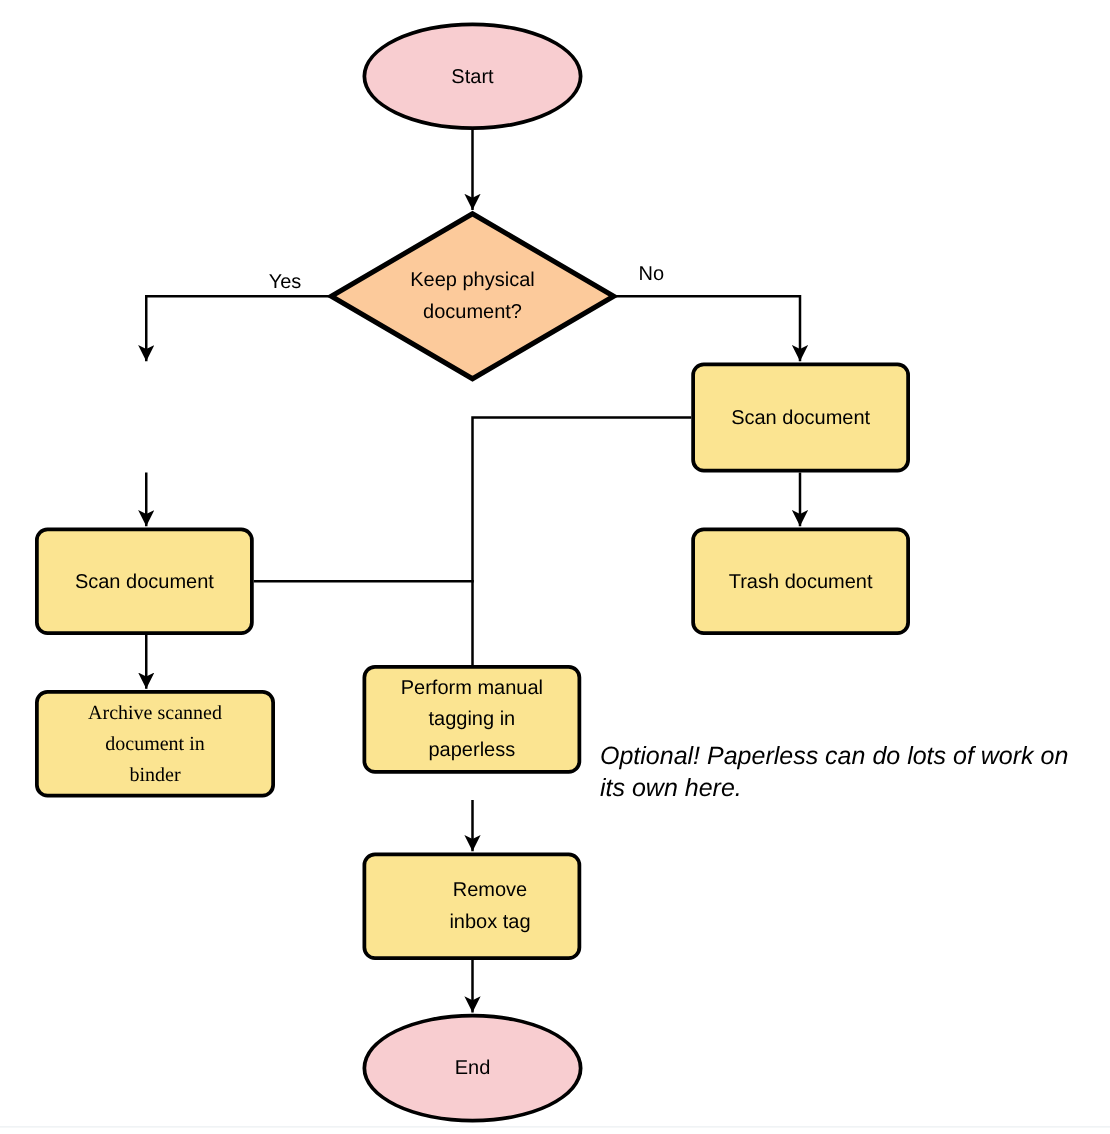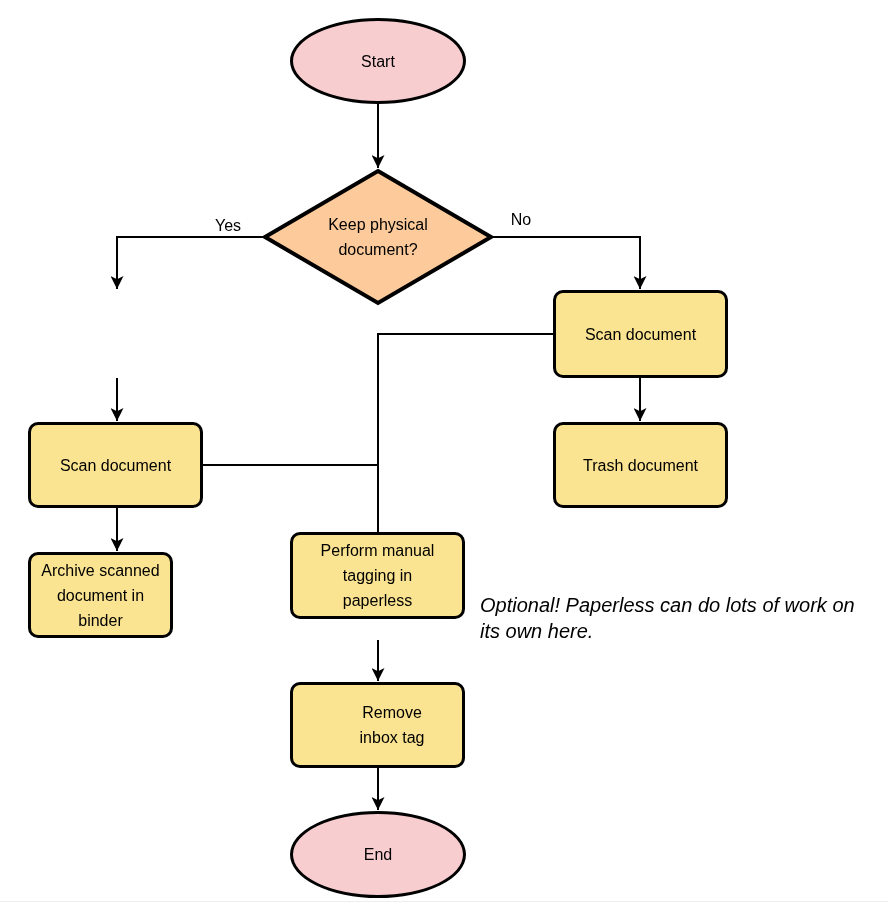--- a/index.html
+++ b/index.html
@@ -68,21 +68,21 @@
   </div>
 
   <span class="edge-label" style="left:228px;top:217px;">Yes</span>
   <span class="edge-label" style="left:521px;top:211px;">No</span>
 
 
   <div class="node process" style="left:28px;top:422px;width:175px;height:86px;">
     <span>Scan document</span>
   </div>
 
-  <div class="node process" style="left:28px;top:552px;width:145px;height:86px;">
+  <div class="node process" style="left:28px;top:552px;width:192px;height:86px;font-family:Liberation Serif, serif;">
     <div>
       <span class="line">Archive scanned</span>
       <span class="line">document in</span>
       <span class="line">binder</span>
     </div>
   </div>
 
   <div class="node process" style="left:553px;top:290px;width:175px;height:88px;">
     <span>Scan document</span>
   </div>

